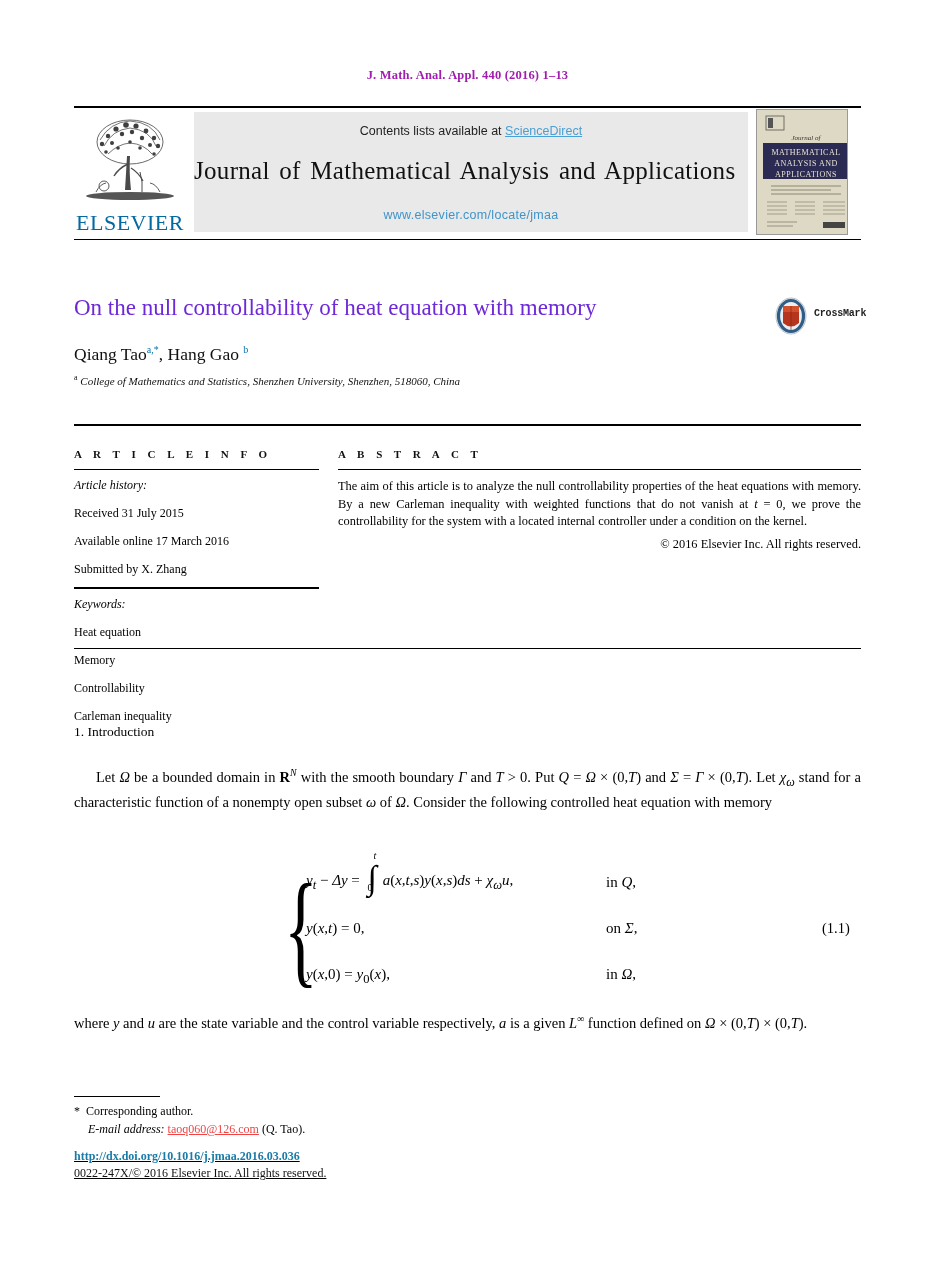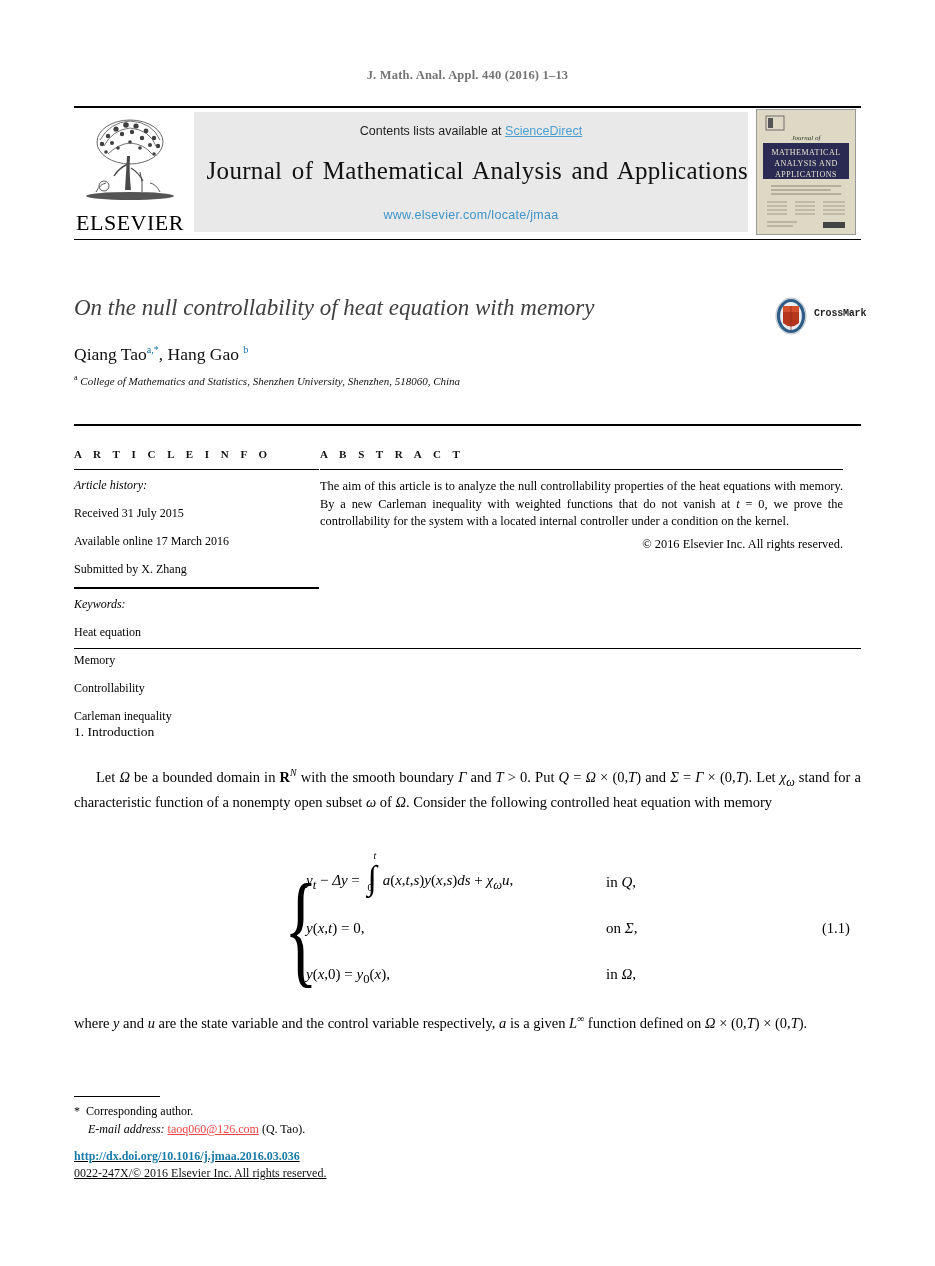--- a/index.html
+++ b/index.html
@@ -25,21 +25,21 @@
 
   
   .running-head {
     position: absolute;
     top: 68px;
     left: 0;
     width: 935px;
     text-align: center;
     font-size: 12.5px;
     font-weight: bold;
-    color: #737373;
+    color: #a21caf;
     letter-spacing: 0.2px;
   }
 
   
   .masthead {
     position: absolute;
     top: 106px;
     left: 74px;
     width: 787px;
     height: 130px;
@@ -71,21 +71,21 @@
   .tree-svg { display: block; }
   .elsevier-word {
     position: absolute;
     bottom: 0px;
     left: 2px;
     width: 108px;
     text-align: center;
     font-family: "Liberation Serif", serif;
     font-size: 22px;
     letter-spacing: 0.5px;
-    color: #000000;
+    color: #0369a1;
     line-height: 1;
   }
 
   .banner {
     position: absolute;
     top: 6px;
     left: 120px;
     width: 554px;
     height: 120px;
     background: #e9e9e9;
@@ -99,21 +99,21 @@
     font-family: "Liberation Sans", sans-serif;
     font-size: 12.5px;
     color: #222;
   }
   .sd-link { color: #4a9fd4; }
   .banner-title {
     position: absolute;
     top: 45px;
     left: 0;
     width: 554px;
-    text-align: right;
+    text-align: left;
     font-size: 25px;
     color: #111;
     letter-spacing: 0.3px;
     word-spacing: 3px;
   }
   .banner-url {
     position: absolute;
     bottom: 10px;
     left: 0;
     width: 554px;
@@ -121,38 +121,37 @@
     font-family: "Liberation Sans", sans-serif;
     font-size: 12.5px;
     color: #3f94c9;
     letter-spacing: 0.3px;
   }
 
   .cover-thumb {
     position: absolute;
     top: 3px;
     left: 682px;
-    width: 100px;
+    width: 92px;
     height: 126px;
     border: 1px solid #999;
     background: #15803d;
     box-sizing: border-box;
     overflow: hidden;
   }
 
   
   .title {
     position: absolute;
     top: 294px;
     left: 74px;
     width: 680px;
     font-size: 23px;
-    color: #404040;
+    color: #6d28d9;
     line-height: 1.2;
-    font-style: italic;
   }
   .crossmark {
     position: absolute;
     top: 296px;
     left: 772px;
     width: 90px;
     height: 42px;
   }
   .cm-word {
     position: absolute;
@@ -207,21 +206,21 @@
   
   .info-col {
     position: absolute;
     top: 448px;
     left: 74px;
     width: 245px;
   }
   .abs-col {
     position: absolute;
     top: 448px;
-    left: 320px;
+    left: 338px;
     width: 523px;
   }
   .sec-head {
     font-size: 11px;
     font-weight: bold;
     letter-spacing: 4.5px;
     color: #111;
     margin-bottom: 9px;
   }
   .thin-rule {

